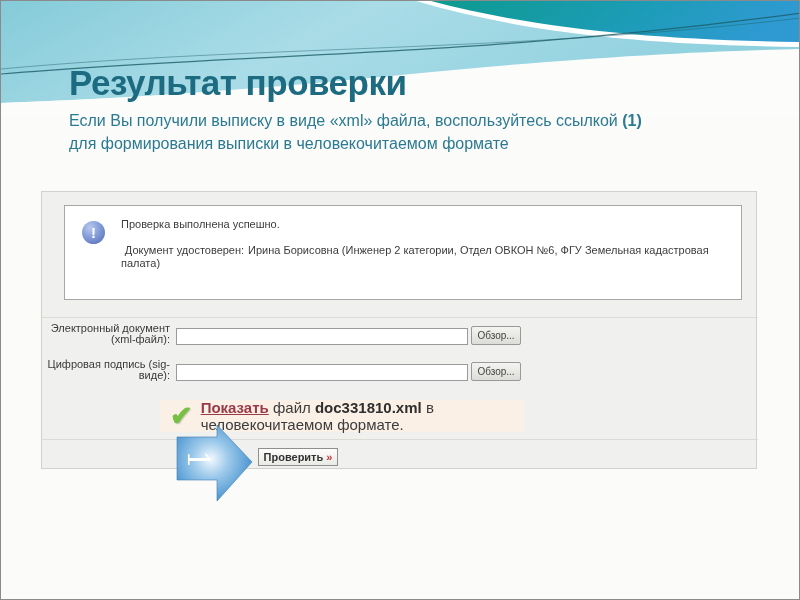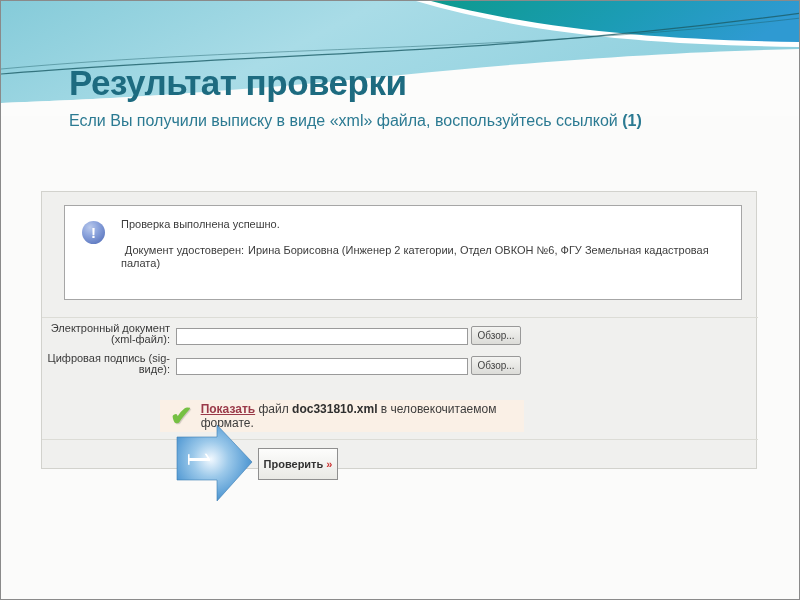--- a/index.html
+++ b/index.html
@@ -44,21 +44,21 @@
   .info-text p{margin:0;}
   .info-text .p1{margin-bottom:13px;}
   .cert-label{display:inline-block;width:127px;text-align:center;}
 
   .sep{position:absolute;left:0;width:716px;height:1px;background:#dcdcd6;}
   .sep1{top:125px;}
   .sep2{top:247px;}
 
   .form-row{position:absolute;left:0;display:flex;align-items:flex-end;}
   .row1{top:129px;}
-  .row2{top:159px;}
+  .row2{top:165px;}
   .form-row label{
     width:128px;text-align:right;font-size:11px;line-height:11px;color:#3a3a3a;
     padding-top:2px;
   }
   .form-row input{
     margin-left:6px;margin-top:1px;width:292px;height:17px;
     border:1px solid #9a9a9a;background:#ffffff;font-size:11px;padding:0 2px;
   }
   .form-row .browse{
     margin-left:3px;width:50px;height:19px;
@@ -68,26 +68,26 @@
   }
 
   .notice{
     position:absolute;left:118px;top:208px;width:364px;height:32px;
     background:#faf0e6;display:flex;align-items:center;
   }
   .check{
     color:#76c043;font-size:27px;font-weight:bold;line-height:27px;
     margin:0 8px 0 10px;text-shadow:1px 1px 1px rgba(0,0,0,0.18);
   }
-  .notice-text{font-size:12px;color:#3c3c3c;}
+  .notice-text{font-size:15px;color:#3c3c3c;}
   .notice-text a{color:#9a3a49;font-weight:bold;text-decoration:underline;cursor:pointer;}
   .notice-text b{color:#2f2f2f;}
 
   .verify{
-    position:absolute;left:216px;top:256px;width:80px;height:32px;
+    position:absolute;left:216px;top:256px;width:80px;height:18px;
     background:linear-gradient(#fdfdfc,#e9e9e5);
     border:1px solid #8f8f8f;font-size:11px;font-weight:bold;color:#333;
     padding:0;line-height:15px;font-family:"Liberation Sans",sans-serif;
   }
   .verify .red{color:#cc3333;}
 
   
   .callout-arrow{position:absolute;left:175px;top:422px;width:80px;height:80px;}
   .callout-arrow text{
     fill:#ffffff;font-family:"DejaVu Serif", serif;font-size:30px;
@@ -122,21 +122,21 @@
 
     <path d="M0,73 C240,52 480,56 800,12" stroke="#1b5c66" stroke-width="1.2" fill="none" opacity="0.8"></path>
     <path d="M0,68 C260,44 500,52 800,17" stroke="#1b5c66" stroke-width="0.8" fill="none" opacity="0.55"></path>
 
     <path d="M0,102 C120,98 260,88 400,74 C560,58 690,50 800,48 L800,115 L0,115 Z" fill="#fcfcfb"></path>
   </svg>
 
   <div class="title-block">
     <h1>Результат проверки</h1>
     <p><span>Если Вы получили выписку в виде «xml» файла, воспользуйтесь ссылкой</span> <b>(1)</b><br>
-    </p>
+    <span>для формирования выписки в человекочитаемом формате</span></p>
   </div>
 
   <div class="panel">
 
     <div class="info-box">
       <div class="info-icon">!</div>
       <div class="info-text">
         <p class="p1">Проверка выполнена успешно.</p>
         <p><span class="cert-label">Документ удостоверен:</span><span>Ирина Борисовна (Инженер 2 категории, Отдел ОВКОН №6, ФГУ Земельная кадастровая палата)</span></p>
       </div>

